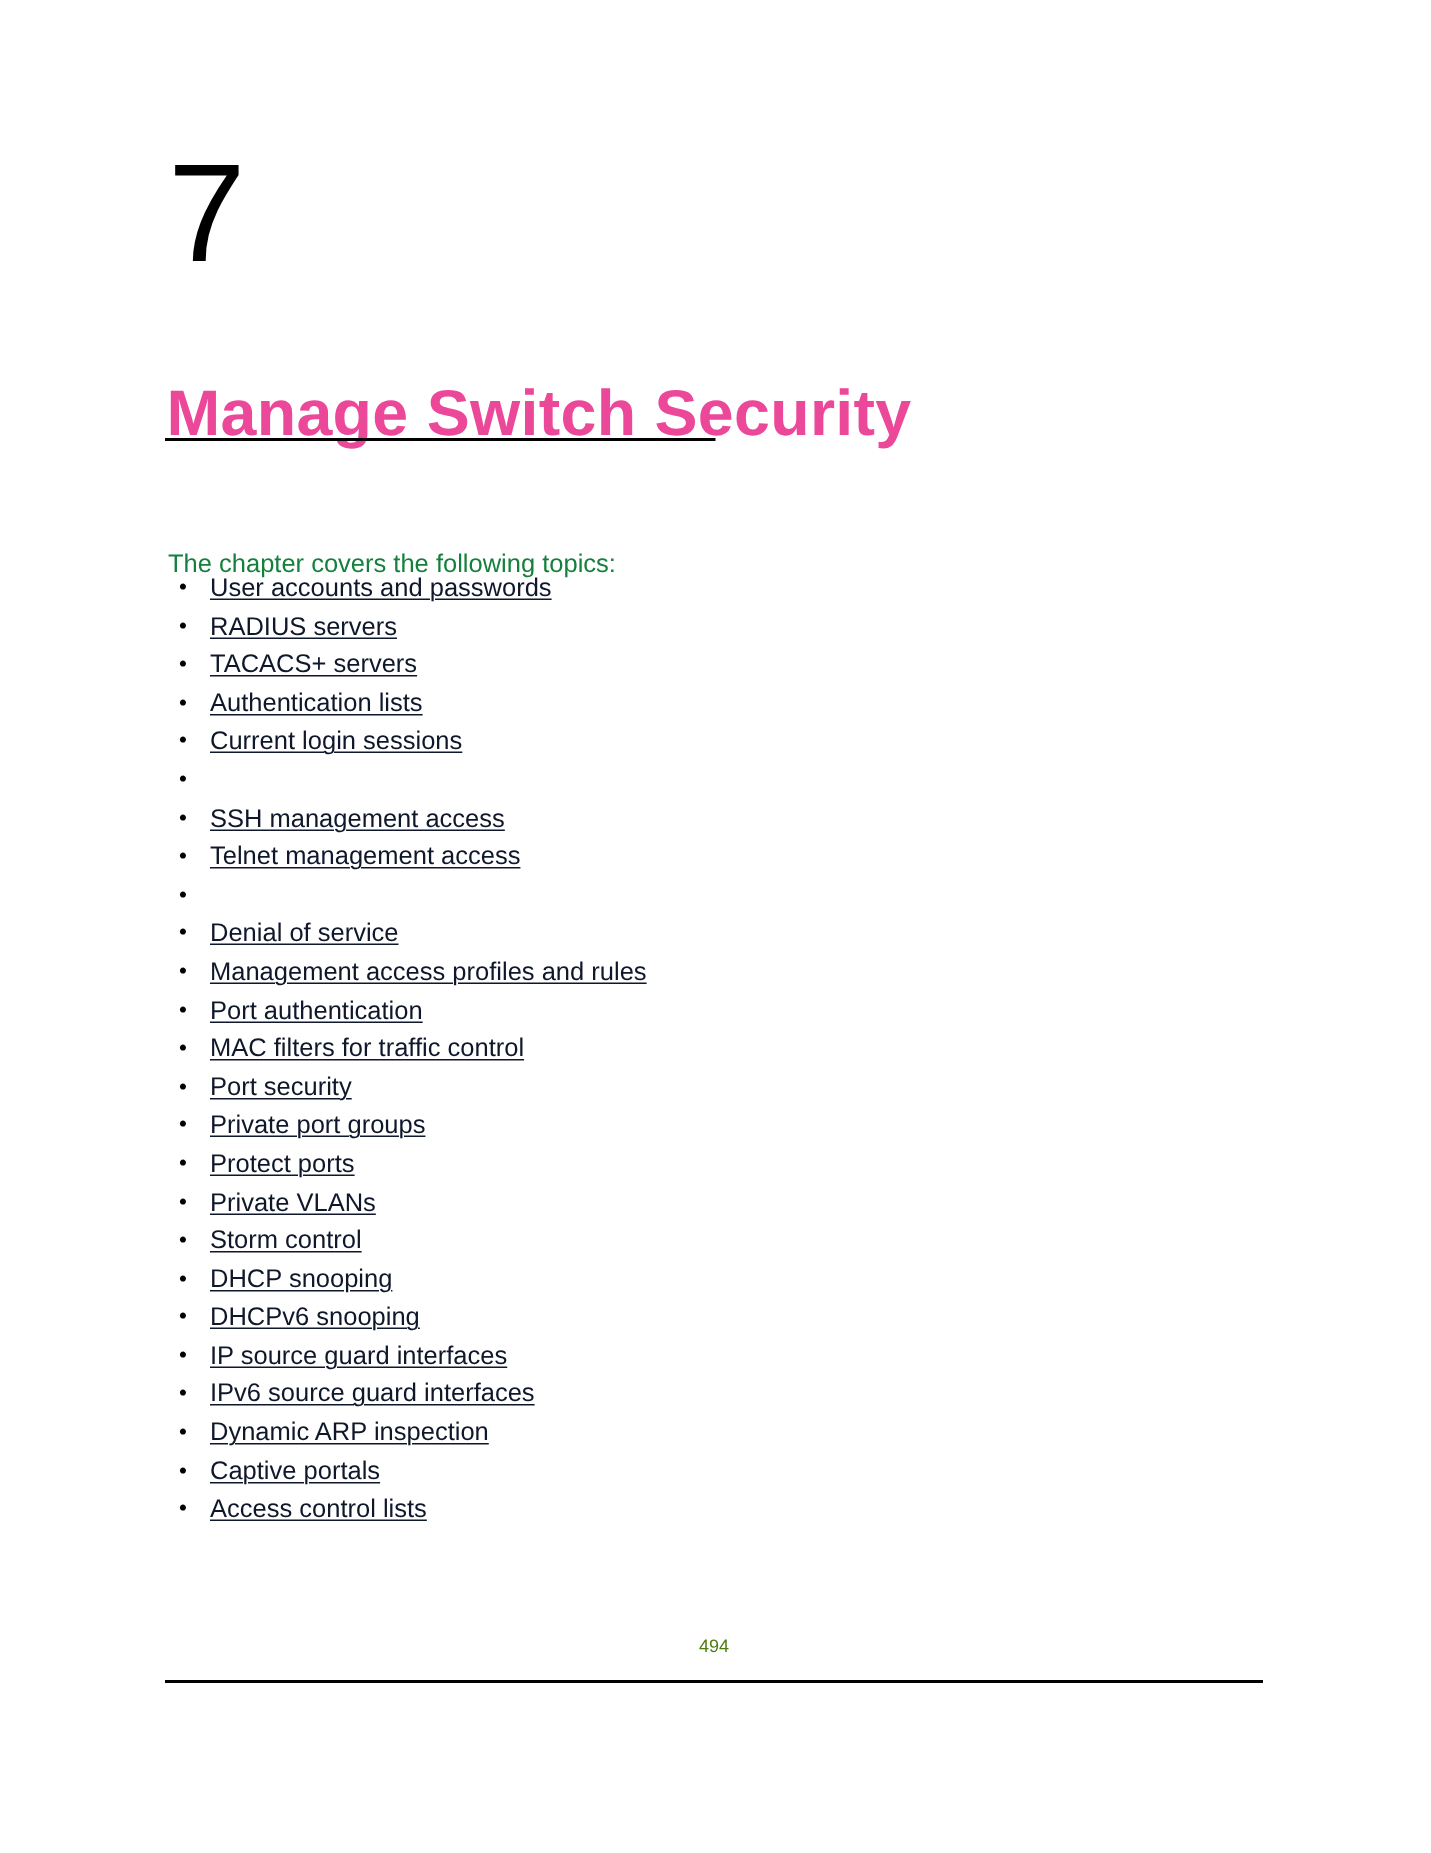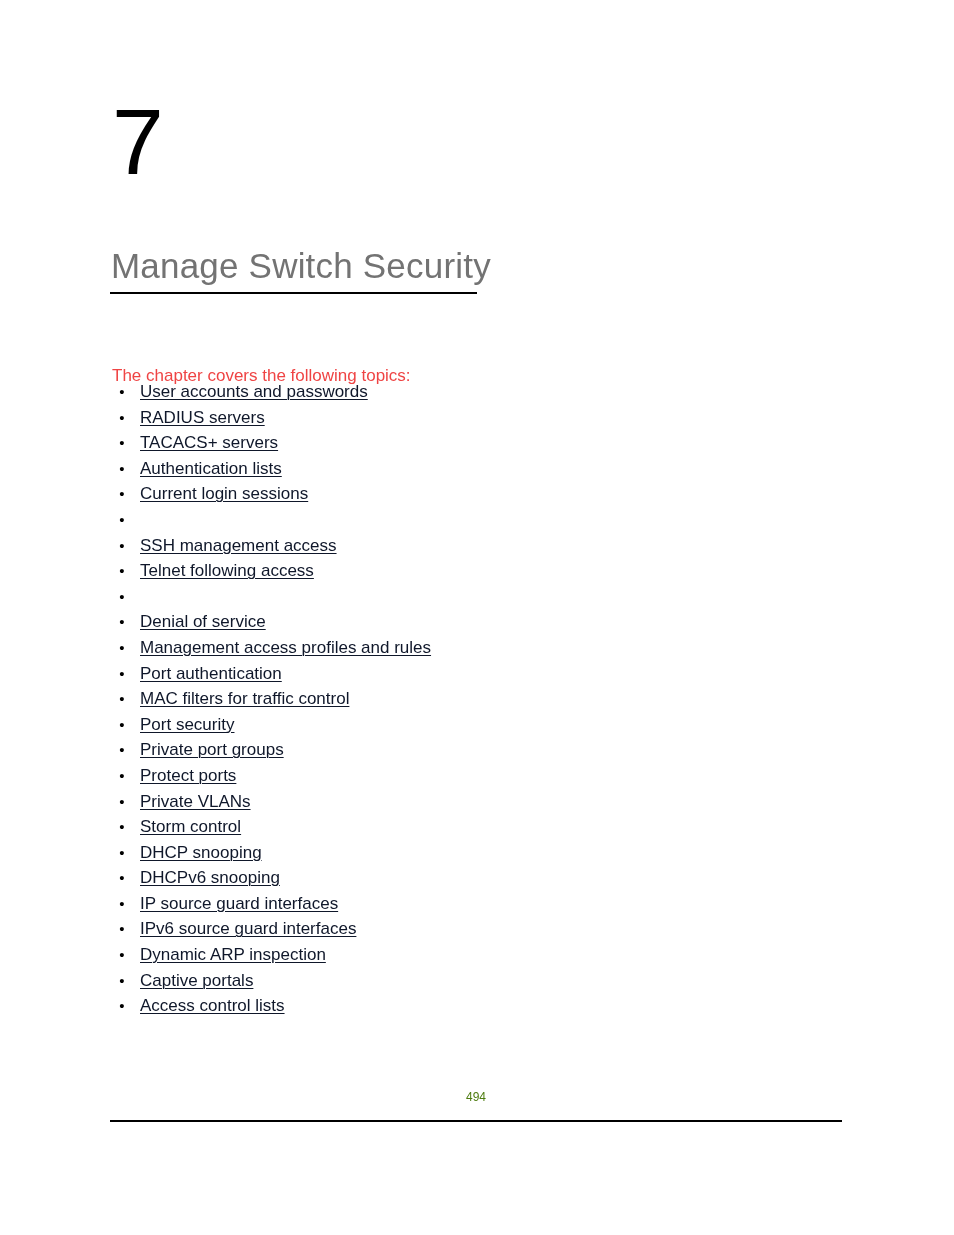--- a/index.html
+++ b/index.html
@@ -41,46 +41,46 @@
     letter-spacing: 0.5px;
     color: #000000;
     white-space: nowrap;
   }
 
   
   .chapter-title {
     position: absolute;
     left: 1px;
     top: 224px;
-    font-size: 35px;
-    font-weight: 400;
+    font-size: 43px;
+    font-weight: 700;
     line-height: 1.1;
     letter-spacing: 0.2px;
-    color: #737373;
+    color: #ec4899;
     white-space: nowrap;
   }
 
   .title-rule {
     position: absolute;
     left: 0;
     top: 292px;
     width: 367px;
     height: 2px;
     background: #000000;
   }
 
   
   .intro {
     position: absolute;
     left: 2px;
     top: 348px;
     font-size: 17px;
     font-weight: 400;
     line-height: 1.3;
-    color: #ef4444;
+    color: #15803d;
     white-space: nowrap;
   }
 
   
   .topic-list {
     position: absolute;
     left: 0;
     top: 379px;
     width: 100%;
     margin: 0;
@@ -154,21 +154,21 @@
     <p class="intro">The chapter covers the following topics:</p>
 
     <ul class="topic-list" id="topic-list">
         <li class="topic-item"><span class="topic-bullet">•</span><span class="topic-link">User accounts and passwords</span></li>
         <li class="topic-item"><span class="topic-bullet">•</span><span class="topic-link">RADIUS servers</span></li>
         <li class="topic-item"><span class="topic-bullet">•</span><span class="topic-link">TACACS+ servers</span></li>
         <li class="topic-item"><span class="topic-bullet">•</span><span class="topic-link">Authentication lists</span></li>
         <li class="topic-item"><span class="topic-bullet">•</span><span class="topic-link">Current login sessions</span></li>
         <li class="topic-item"><span class="topic-bullet">•</span></li>
         <li class="topic-item"><span class="topic-bullet">•</span><span class="topic-link">SSH management access</span></li>
-        <li class="topic-item"><span class="topic-bullet">•</span><span class="topic-link">Telnet following access</span></li>
+        <li class="topic-item"><span class="topic-bullet">•</span><span class="topic-link">Telnet management access</span></li>
         <li class="topic-item"><span class="topic-bullet">•</span></li>
         <li class="topic-item"><span class="topic-bullet">•</span><span class="topic-link">Denial of service</span></li>
         <li class="topic-item"><span class="topic-bullet">•</span><span class="topic-link">Management access profiles and rules</span></li>
         <li class="topic-item"><span class="topic-bullet">•</span><span class="topic-link">Port authentication</span></li>
         <li class="topic-item"><span class="topic-bullet">•</span><span class="topic-link">MAC filters for traffic control</span></li>
         <li class="topic-item"><span class="topic-bullet">•</span><span class="topic-link">Port security</span></li>
         <li class="topic-item"><span class="topic-bullet">•</span><span class="topic-link">Private port groups</span></li>
         <li class="topic-item"><span class="topic-bullet">•</span><span class="topic-link">Protect ports</span></li>
         <li class="topic-item"><span class="topic-bullet">•</span><span class="topic-link">Private VLANs</span></li>
         <li class="topic-item"><span class="topic-bullet">•</span><span class="topic-link">Storm control</span></li>

